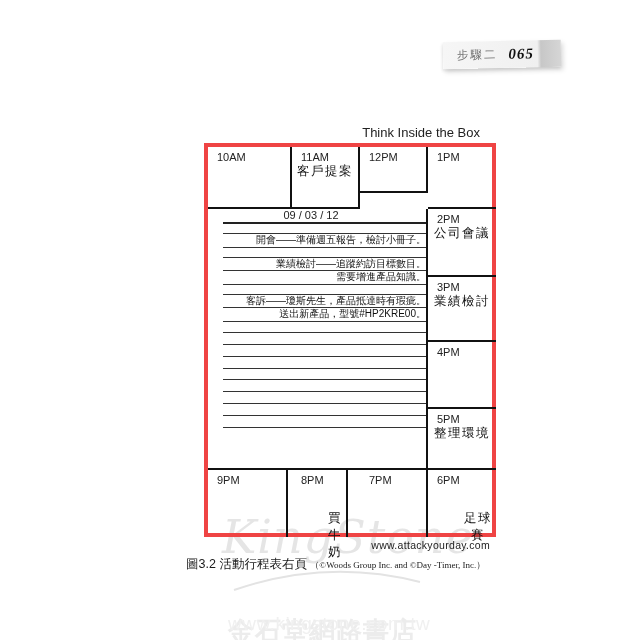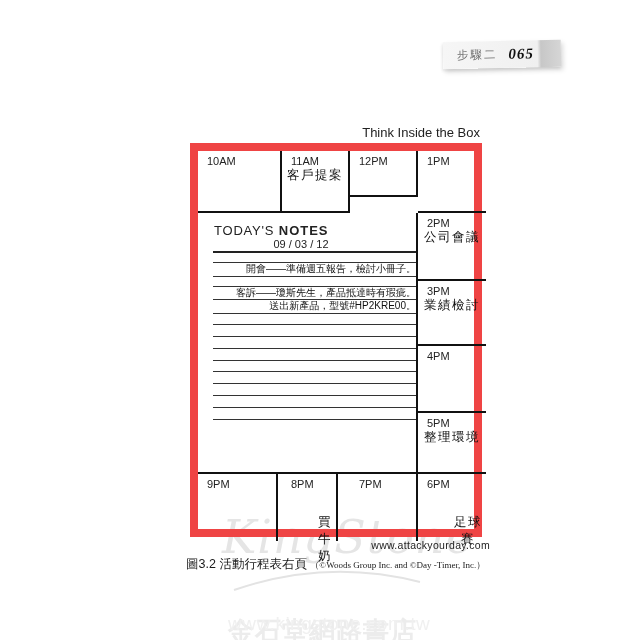--- a/index.html
+++ b/index.html
@@ -13,21 +13,21 @@
     box-shadow:2px 3px 5px rgba(0,0,0,0.15), -1px 2px 3px rgba(0,0,0,0.08);
     display:flex;align-items:center;justify-content:flex-start;padding-left:14px;box-sizing:border-box;}
   .tab-section{color:#6e6e6e;font-size:11.5px;letter-spacing:2px;}
   .tab-page{font-family:"Liberation Serif", serif;font-style:italic;font-weight:bold;
     font-size:15px;color:#111;margin-left:11px;letter-spacing:1px;}
 
   
   .box-title{left:190px;top:125px;width:290px;text-align:right;font-size:13px;color:#222;}
 
   
-  .planner{left:190px;top:143px;width:292px;height:394px;border:8px solid #ef4444;
+  .planner{left:204px;top:143px;width:292px;height:394px;border:4px solid #ef4444;
     box-sizing:border-box;background:transparent;z-index:2;}
   .cell{position:absolute;box-sizing:border-box;}
   .br{border-right:2px solid #111;}
   .bb{border-bottom:2px solid #111;}
   .time{padding:4px 0 0 9px;font-size:11px;color:#222;}
   .event{text-align:center;font-size:12.5px;letter-spacing:1.5px;color:#111;}
   .event-low{margin-top:24px;padding-left:32px;}
 
   
   .nh{margin:10px 0 0 16px;font-size:13px;letter-spacing:0.8px;color:#222;line-height:15px;}
@@ -84,26 +84,29 @@
   <div class="cell br bb" style="left:152px;top:0;width:68px;height:46px">
     <div class="time">12PM</div>
     <div class="event"></div>
   </div>
   <div class="cell bb" style="left:220px;top:0;width:68px;height:62px">
     <div class="time">1PM</div>
     <div class="event"></div>
   </div>
 
   <div class="cell br bb" style="left:0;top:62px;width:220px;height:261px">
-    <div class="nh"><span>TODAY'S </span><b>NOTES</b></div>
     <div class="nd">09 / 03 / 12</div>
     <div class="ndr"></div>
 
     <div class="ng">
       <div class="nl">開會——準備週五報告，檢討小冊子。</div>
+    </div>
+    <div class="ng">
+      <div class="nl">業績檢討——追蹤約訪目標數目。</div>
+      <div class="nl">需要增進產品知識。</div>
     </div>
     <div class="ng">
       <div class="nl">客訴——瓊斯先生，產品抵達時有瑕疵。</div>
       <div class="nl">送出新產品，型號#HP2KRE00。</div>
     </div>
 
     <div>
       <div class="rule"></div>
       <div class="rule"></div>
       <div class="rule"></div>

